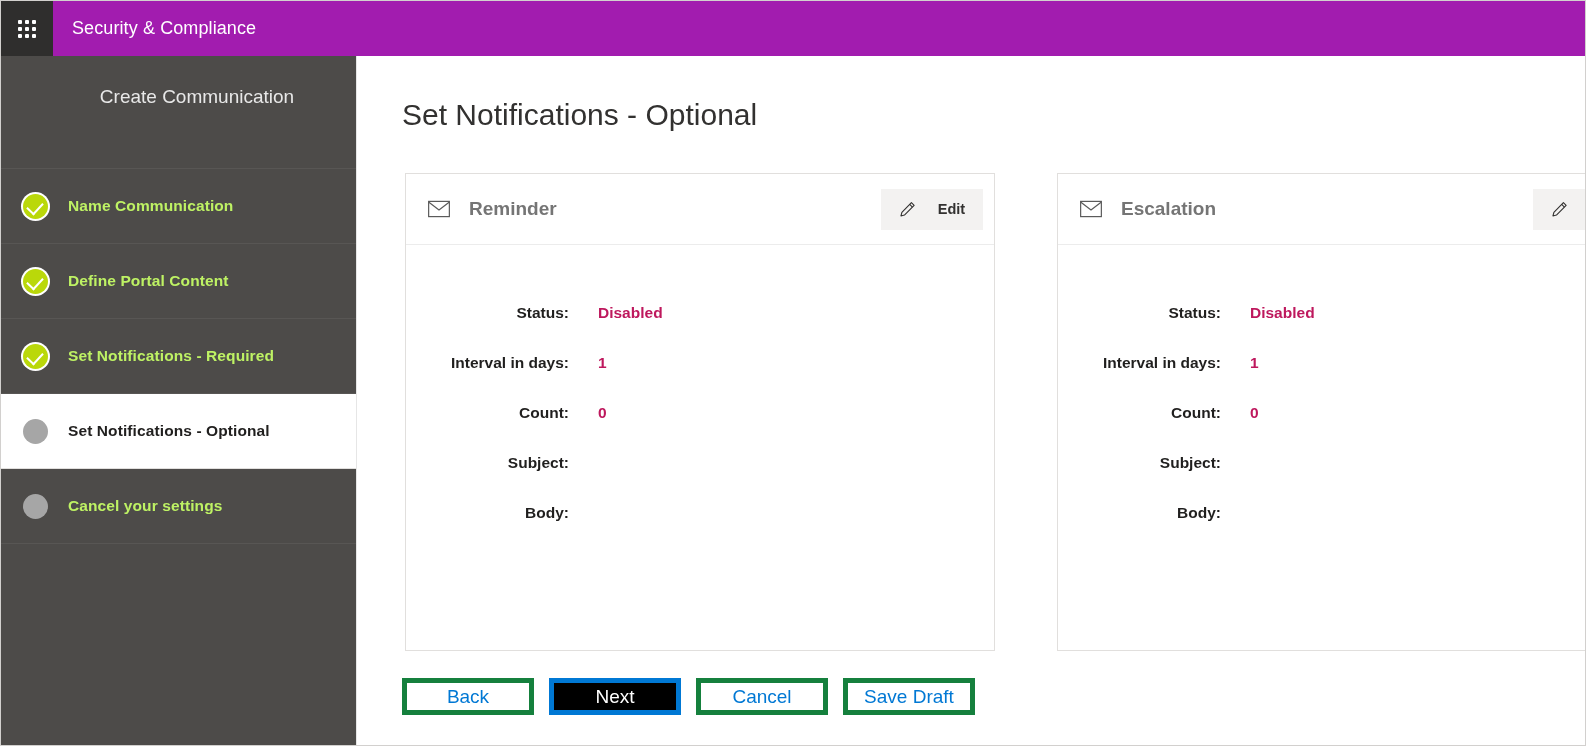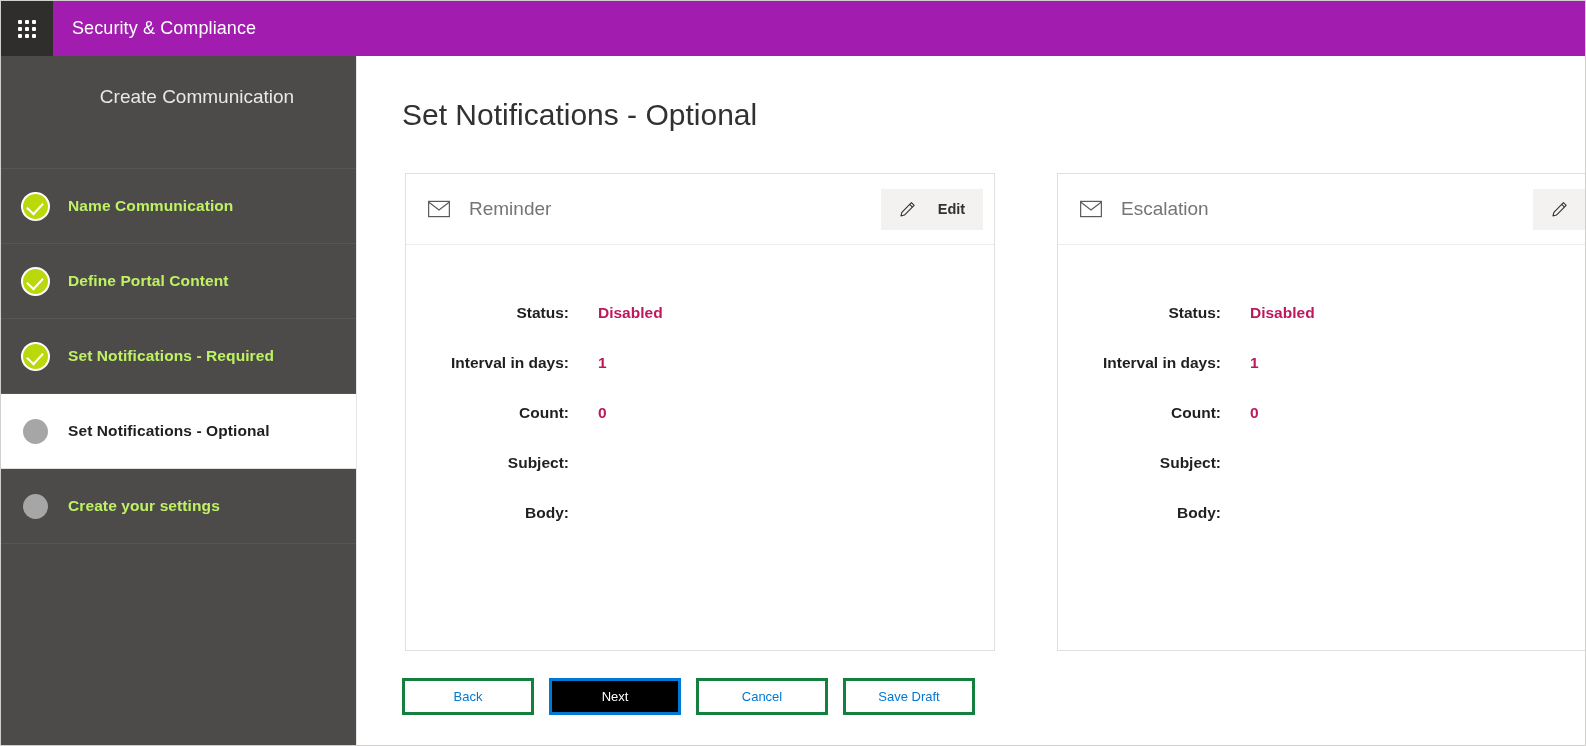--- a/index.html
+++ b/index.html
@@ -171,21 +171,21 @@
     padding: 0 11px 0 22px;
   }
   .env-icon {
     width: 22px;
     height: 22px;
     flex: 0 0 22px;
     display: block;
   }
   .card-head-title {
     font-size: 19px;
-    font-weight: 400;
+    font-weight: 700;
     color: #757575;
     margin-left: 19px;
     white-space: nowrap;
   }
   .edit-btn {
     margin-left: auto;
     height: 41px;
     min-width: 102px;
     background: #f3f2f1;
     border: none;
@@ -232,24 +232,24 @@
   .actions {
     position: absolute;
     left: 45px;
     top: 622px;
     display: flex;
     gap: 15px;
   }
   .btn {
     height: 37px;
     min-width: 132px;
-    font-size: 13px;
+    font-size: 19px;
     font-family: inherit;
     cursor: pointer;
-    border: 3px solid #15803d;
+    border: 5px solid #15803d;
     background: #ffffff;
     color: #0078d4;
     padding: 0 12px;
   }
   .btn.primary {
     background: #000000;
     color: #ffffff;
     border-color: #0078d4;
   }
 </style>
@@ -289,21 +289,21 @@
         <div class="rail-step">
           <span class="step-dot done"></span>
           <span class="step-label">Set Notifications - Required</span>
         </div>
         <div class="rail-step active">
           <span class="step-dot"></span>
           <span class="step-label">Set Notifications - Optional</span>
         </div>
         <div class="rail-step">
           <span class="step-dot"></span>
-          <span class="step-label">Create your settings</span>
+          <span class="step-label">Cancel your settings</span>
         </div>
       </div>
   </nav>
 
   <main class="content">
     <h1 class="page-title">Set Notifications - Optional</h1>
 
     <div class="cards-row" id="cards-row">
         <section class="notif-card">
           <div class="card-head">

